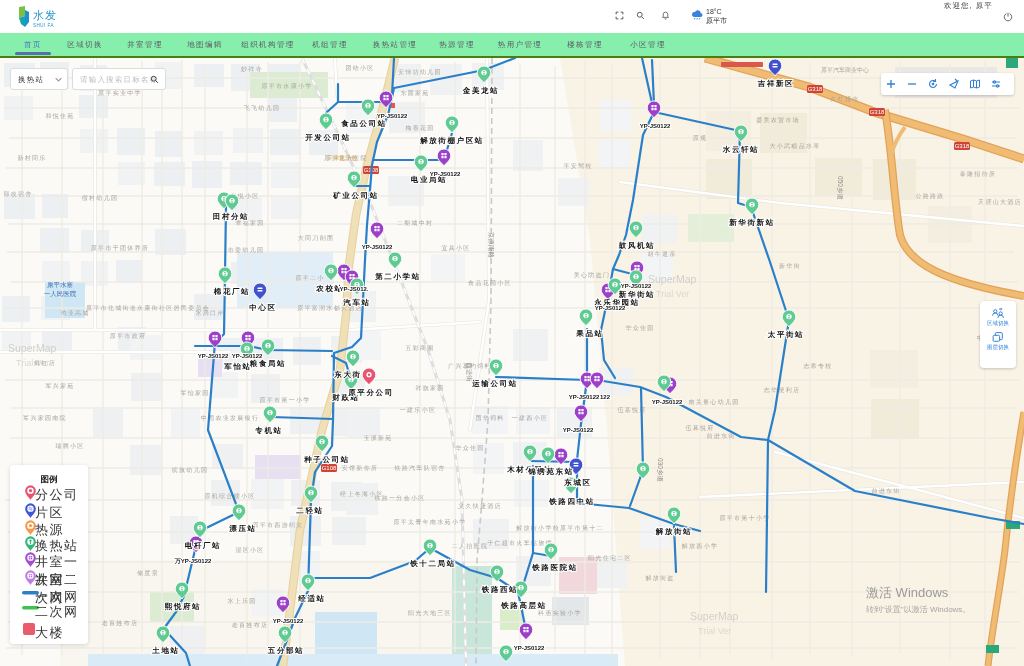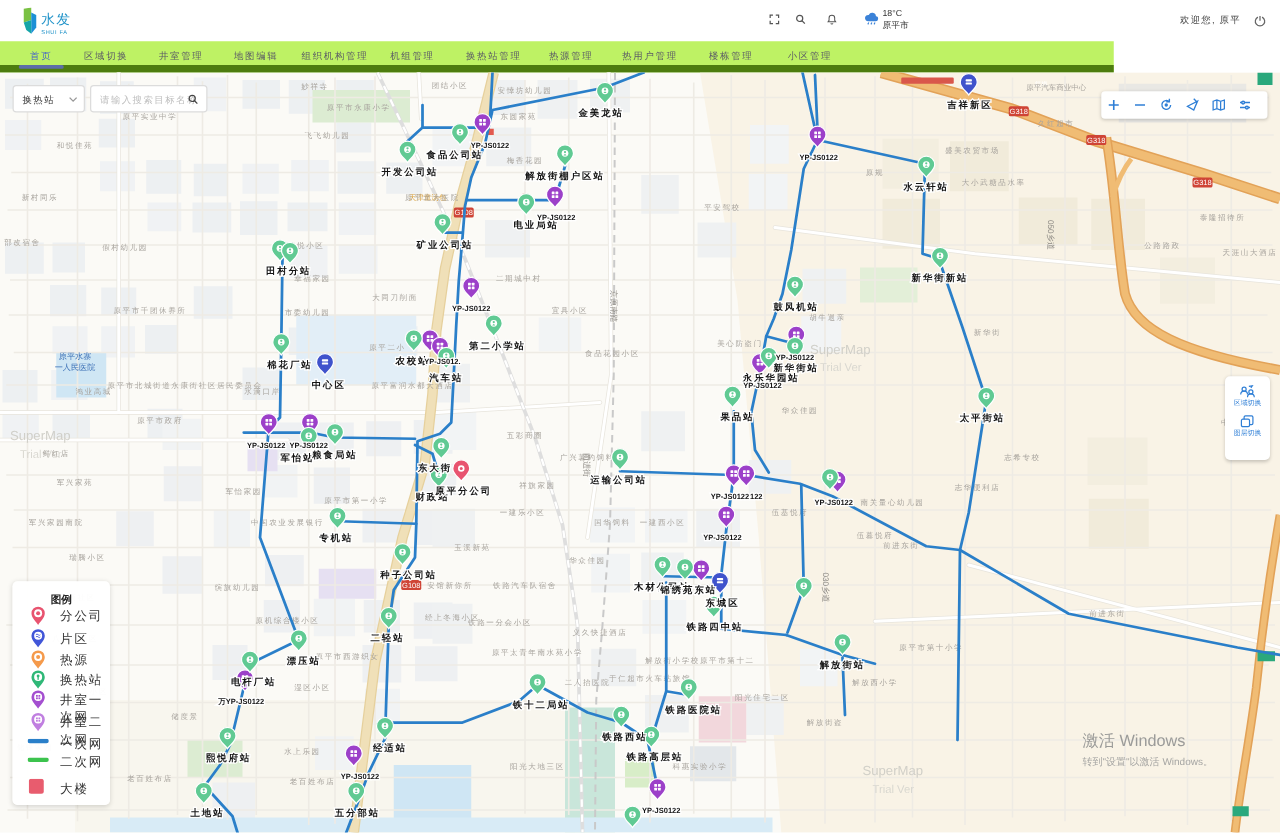--- a/index.html
+++ b/index.html
@@ -3,30 +3,30 @@
 <style>
 *{margin:0;padding:0;box-sizing:border-box}
 body{width:1024px;height:666px;font-family:"Liberation Sans",sans-serif;position:relative;overflow:hidden;background:#fff}
 .hdr{position:absolute;left:0;top:0;width:1024px;height:33px;background:#fff}
 .logo{position:absolute;left:17px;top:6px}
 .brand{position:absolute;left:33px;top:8px;color:#2193c9;font-weight:normal;font-size:11px;letter-spacing:1px}
 .brand small{display:block;font-size:4.5px;letter-spacing:0.5px;color:#2193c9;margin-top:0px}
 .title{position:absolute;left:57px;top:10px;font-size:11.5px;font-weight:bold;color:#1a1a1a;letter-spacing:0.4px}
 .hic{position:absolute;top:11px;color:#555}
 .wtemp{position:absolute;left:706px;top:7px;font-size:7px;color:#333;line-height:9px}
-.welcome{position:absolute;left:944px;top:11px;font-size:7.5px;letter-spacing:1px;color:#444}
-.nav{position:absolute;left:0;top:33px;width:891px;height:25px;background:#bef264;border-bottom:6px solid #4d7c0f}
+.welcome{position:absolute;left:944px;top:1px;font-size:7.5px;letter-spacing:1px;color:#444}
+.nav{position:absolute;left:0;top:33px;width:1024px;height:25px;background:#86efac;border-bottom:2px solid #4d7c0f}
 .tab{position:absolute;top:7px;font-size:7.5px;letter-spacing:1.4px;color:#5a5a66;transform:none;white-space:nowrap}
 .tab.act{color:#4968c5}
 .underline{position:absolute;left:15px;top:19px;width:36px;height:3px;background:#5c6da8;border-radius:2px}
 .srch{position:absolute;z-index:5;background:#fff;border:1px solid #dcdcdc;border-radius:3px}
 .legend{position:absolute;left:10px;top:465px;width:78px;height:179px;background:rgba(255,255,255,0.96);border-radius:4px;box-shadow:0 1px 4px rgba(0,0,0,0.15);z-index:6}
 .legend .ttl{text-align:center;font-size:8.5px;font-weight:bold;color:#222;margin-top:9px}
 .lrow{position:absolute;left:0;width:78px;height:16px}
-.lrow span{position:absolute;left:38px;top:2px;font-size:10px;letter-spacing:1.5px;color:#333}
+.lrow span{position:absolute;left:25px;top:2px;font-size:13px;letter-spacing:1.5px;color:#333}
 .ctrl{position:absolute;left:881px;top:73px;width:133px;height:22px;background:#fff;border-radius:3px;box-shadow:0 1px 3px rgba(0,0,0,0.2);z-index:6}
 .rpanel{position:absolute;left:980px;top:301px;width:36px;height:67px;background:#fff;border-radius:4px;box-shadow:0 1px 3px rgba(0,0,0,0.2);z-index:6;text-align:center}
 .rpanel div.t{font-size:5.5px;color:#2f7fd6;line-height:6px}
 .wmark{position:absolute;left:866px;top:584px;color:#9b9b99;z-index:6}
 .wmark .l1{font-size:13px}
 .wmark .l2{font-size:8px;margin-top:2px;color:#a5a5a3}
 svg{display:block}
 </style></head>
 <body>
 <div class="hdr">

